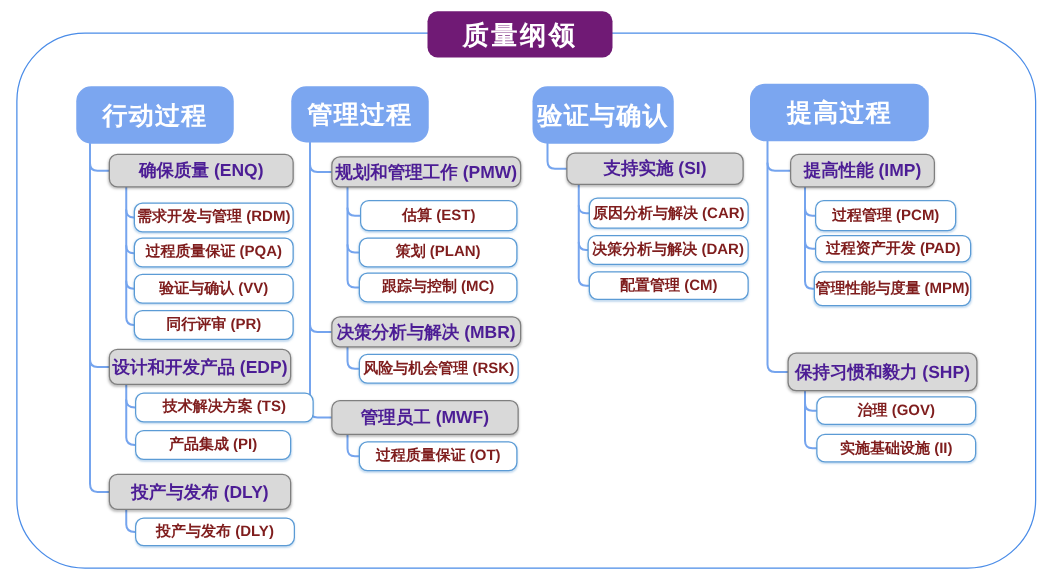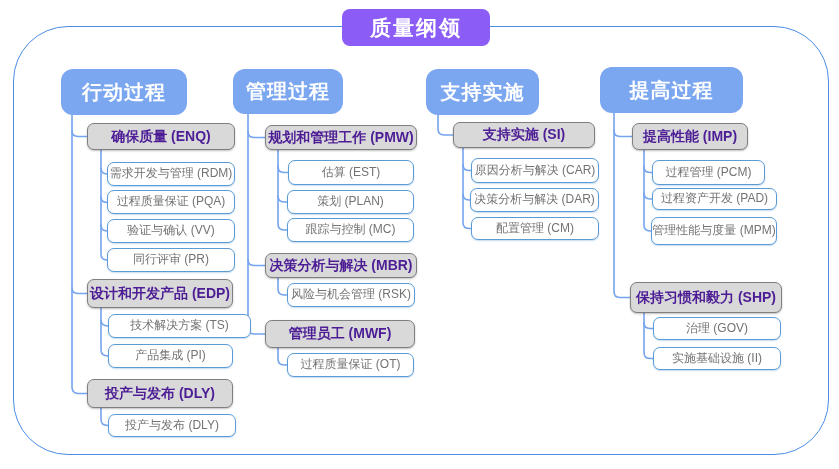--- a/index.html
+++ b/index.html
@@ -7,37 +7,37 @@
     width:839px;height:469px;position:relative;background:#ffffff;
     font-family:"Liberation Sans","DejaVu Sans",sans-serif;
     overflow:hidden;
   }
   .container{
     position:absolute;left:13px;top:26px;width:814px;height:427px;
     border:1.5px solid #4a8ce8;border-radius:55px;background:#ffffff;
   }
   .title{
     position:absolute;left:342px;top:9px;width:148px;height:37px;
-    background:#8b5cf6;border-radius:8px;color:#ffffff;
+    background:#701a75;border-radius:8px;color:#ffffff;
     font-size:21px;font-weight:700;display:flex;align-items:center;justify-content:center;
     z-index:3;letter-spacing:2px;
   }
   .hdr{
     position:absolute;background:#7ba6f0;border-radius:12px;color:#ffffff;
     font-size:20px;font-weight:700;display:flex;align-items:center;justify-content:center;
     z-index:2;letter-spacing:1px;text-align:center;
   }
   .grp{
     position:absolute;background:#d9d9d9;border:1.4px solid #7f7f7f;border-radius:7px;
     color:#4c1d95;font-size:14px;font-weight:700;display:flex;align-items:center;justify-content:center;
     z-index:2;white-space:nowrap;box-shadow:0 1px 2px rgba(0,0,0,.25);box-sizing:border-box;
   }
   .leaf{
     position:absolute;background:#ffffff;border:1.4px solid #5b9bd5;border-radius:7px;
-    color:#737373;font-size:12px;font-weight:400;display:flex;align-items:center;justify-content:center;
+    color:#7f1d1d;font-size:12px;font-weight:700;display:flex;align-items:center;justify-content:center;
     z-index:2;box-shadow:0 1px 1.5px rgba(91,155,213,.35);box-sizing:border-box;
     text-align:center;line-height:1.1;
   }
   .nowrap{white-space:nowrap;}
   svg.wires{position:absolute;left:0;top:0;z-index:1;}
   svg.wires path{stroke:#75a4ee;stroke-width:1.6;fill:none;stroke-linecap:round;}
 </style>
 </head>
 <body>
 
@@ -96,21 +96,21 @@
 <div class="hdr" style="left:233px;top:69px;width:110px;height:45px">管理过程</div>
 <div class="grp" style="left:265px;top:125px;width:152px;height:25px">规划和管理工作 (PMW)</div>
 <div class="leaf nowrap" style="left:288px;top:160px;width:126px;height:25px">估算 (EST)</div>
 <div class="leaf nowrap" style="left:287px;top:190px;width:127px;height:24px">策划 (PLAN)</div>
 <div class="leaf nowrap" style="left:287px;top:218px;width:127px;height:24px">跟踪与控制 (MC)</div>
 <div class="grp" style="left:265px;top:253px;width:152px;height:25px">决策分析与解决 (MBR)</div>
 <div class="leaf nowrap" style="left:287px;top:283px;width:128px;height:24px">风险与机会管理 (RSK)</div>
 <div class="grp" style="left:265px;top:320px;width:150px;height:28px">管理员工 (MWF)</div>
 <div class="leaf nowrap" style="left:287px;top:353px;width:127px;height:24px">过程质量保证 (OT)</div>
 
-<div class="hdr" style="left:426px;top:69px;width:113px;height:46px">支持实施</div>
+<div class="hdr" style="left:426px;top:69px;width:113px;height:46px">验证与确认</div>
 <div class="grp" style="left:453px;top:122px;width:142px;height:26px">支持实施 (SI)</div>
 <div class="leaf nowrap" style="left:471px;top:158px;width:128px;height:25px">原因分析与解决 (CAR)</div>
 <div class="leaf nowrap" style="left:470px;top:188px;width:129px;height:24px">决策分析与解决 (DAR)</div>
 <div class="leaf nowrap" style="left:471px;top:217px;width:128px;height:23px">配置管理 (CM)</div>
 
 <div class="hdr" style="left:600px;top:67px;width:143px;height:46px">提高过程</div>
 <div class="grp" style="left:632px;top:123px;width:116px;height:27px">提高性能 (IMP)</div>
 <div class="leaf nowrap" style="left:652px;top:160px;width:113px;height:25px">过程管理 (PCM)</div>
 <div class="leaf nowrap" style="left:652px;top:188px;width:125px;height:22px">过程资产开发 (PAD)</div>
 <div class="leaf" style="left:651px;top:217px;width:126px;height:28px">管理性能与度量 (MPM)</div>

